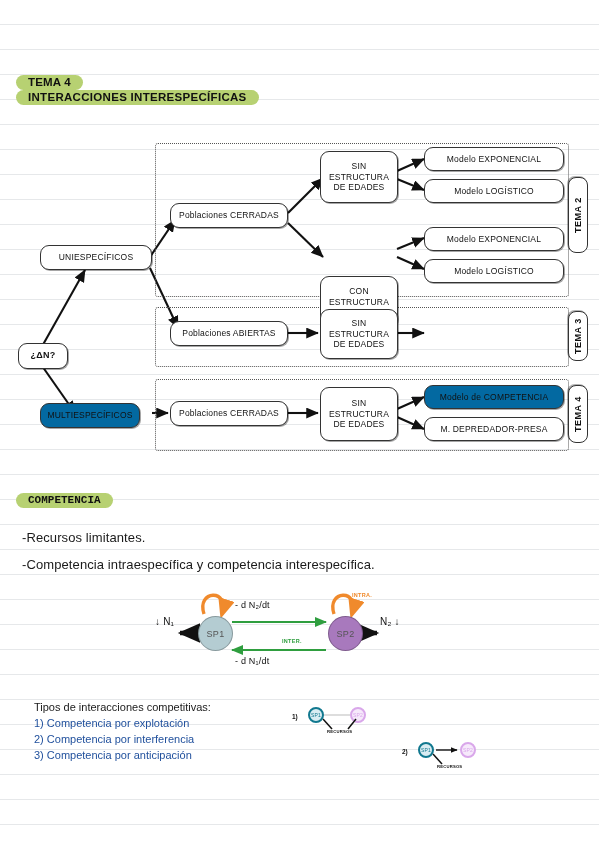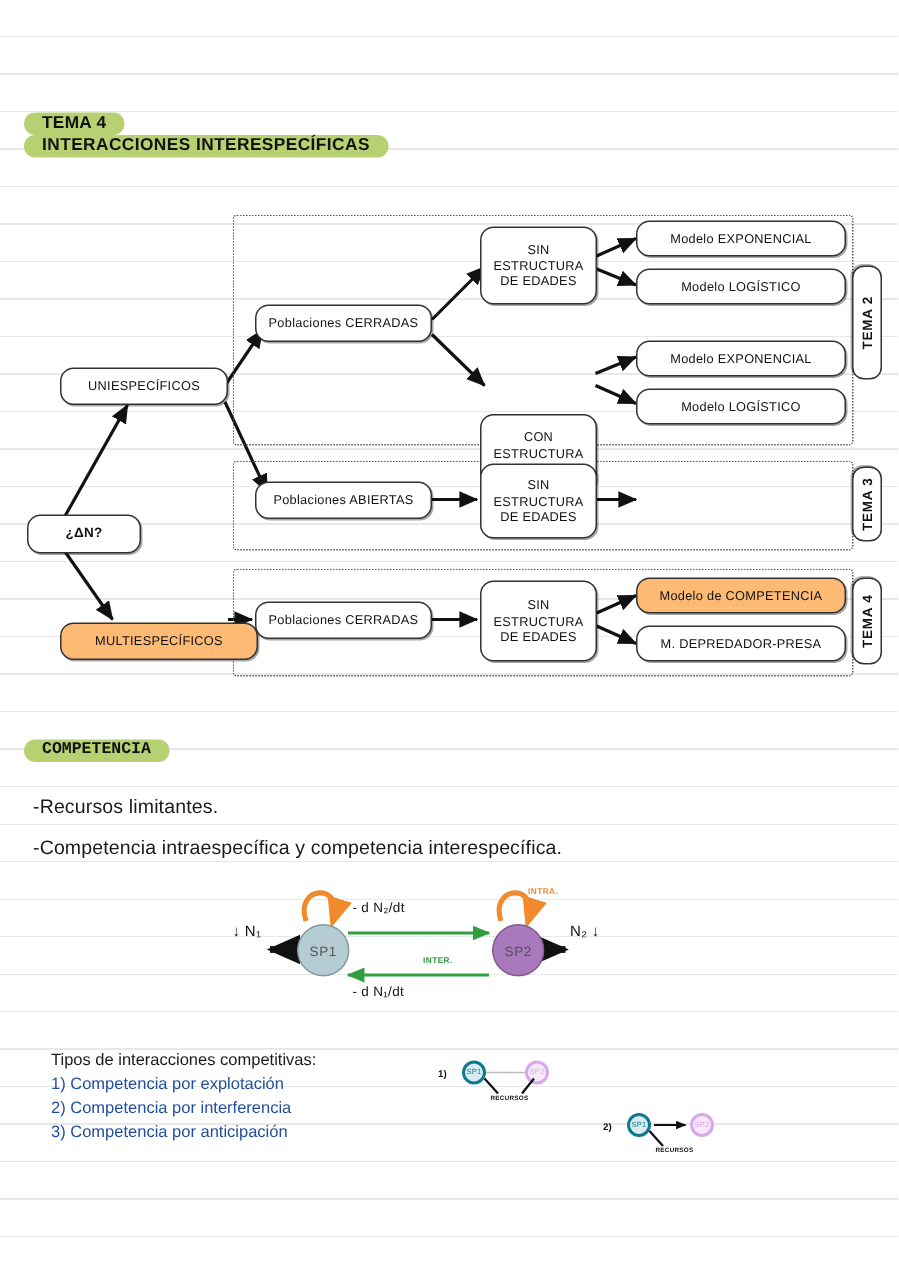--- a/index.html
+++ b/index.html
@@ -49,21 +49,21 @@
     background:#fff;
     box-sizing:border-box;
     display:flex;align-items:center;justify-content:center;
     text-align:center;
     font-size:8.5px;
     color:#111;
     letter-spacing:.2px;
     line-height:1.28;
     box-shadow:1px 1px 0 rgba(0,0,0,.35);
   }
-  .node.cyan{background:#fdba74;}
+  .node.cyan{background:#0369a1;}
   .tema-tab{
     position:absolute;
     border:1.4px solid #333;
     border-radius:8px;
     background:#fff;
     box-sizing:border-box;
     display:flex;align-items:center;justify-content:center;
     font-size:9px;font-weight:bold;color:#111;
     writing-mode:vertical-rl;
     text-orientation:mixed;
@@ -177,24 +177,24 @@
         <path d="M397,274 L424,262"></path>
 
         <path d="M397,282 L424,294"></path>
       </g>
     </svg>
 
     <div class="group" style="left:155px;top:8px;width:412px;height:152px;"></div>
     <div class="group" style="left:155px;top:172px;width:412px;height:58px;"></div>
     <div class="group" style="left:155px;top:244px;width:412px;height:70px;"></div>
 
-    <div class="node" style="left:18px;top:208px;width:76px;height:26px;font-weight:bold;font-size:9px;">¿ΔN?</div>
+    <div class="node" style="left:18px;top:208px;width:50px;height:26px;font-weight:bold;font-size:9px;">¿ΔN?</div>
 
     <div class="node" style="left:40px;top:110px;width:112px;height:25px;">UNIESPECÍFICOS</div>
-    <div class="node cyan" style="left:40px;top:280px;width:132px;height:25px;">MULTIESPECÍFICOS</div>
+    <div class="node cyan" style="left:40px;top:268px;width:100px;height:25px;">MULTIESPECÍFICOS</div>
 
     <div class="node" style="left:170px;top:68px;width:118px;height:25px;">Poblaciones CERRADAS</div>
     <div class="node" style="left:170px;top:186px;width:118px;height:25px;">Poblaciones ABIERTAS</div>
     <div class="node" style="left:170px;top:266px;width:118px;height:25px;">Poblaciones CERRADAS</div>
 
     <div class="node" style="left:320px;top:16px;width:78px;height:52px;white-space:pre-line;">SIN
 ESTRUCTURA
 DE EDADES</div>
     <div class="node" style="left:320px;top:94px;width:78px;height:52px;white-space:pre-line;margin-top:47px;">CON
 ESTRUCTURA

